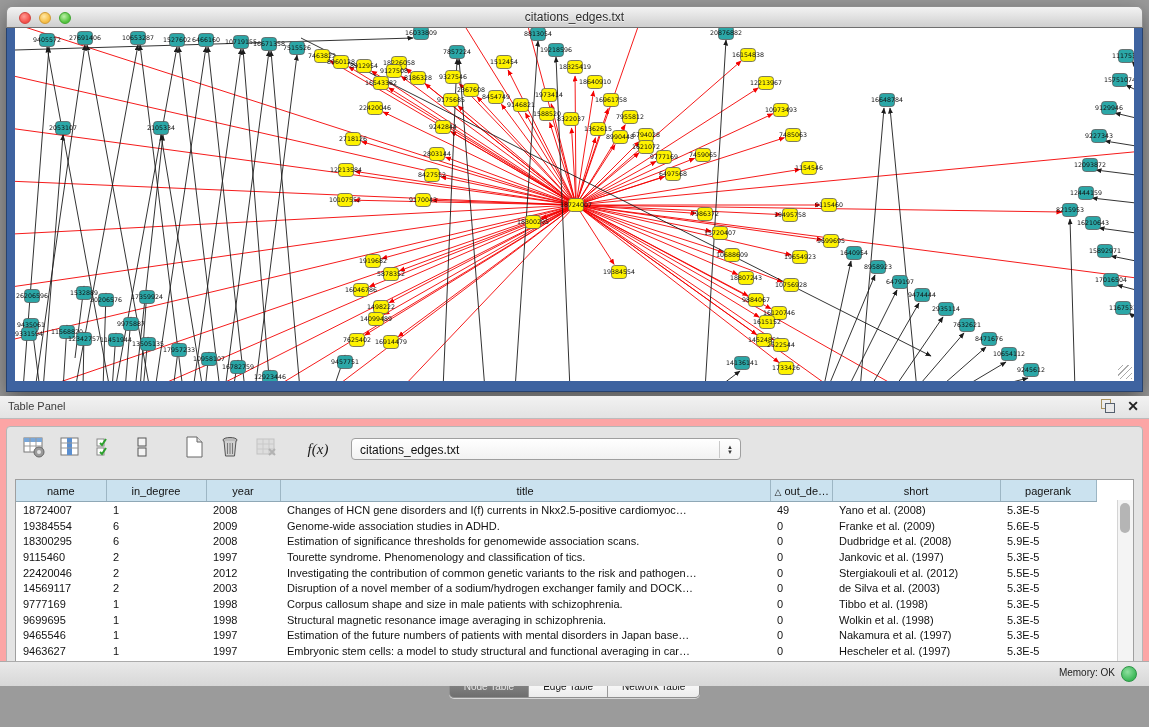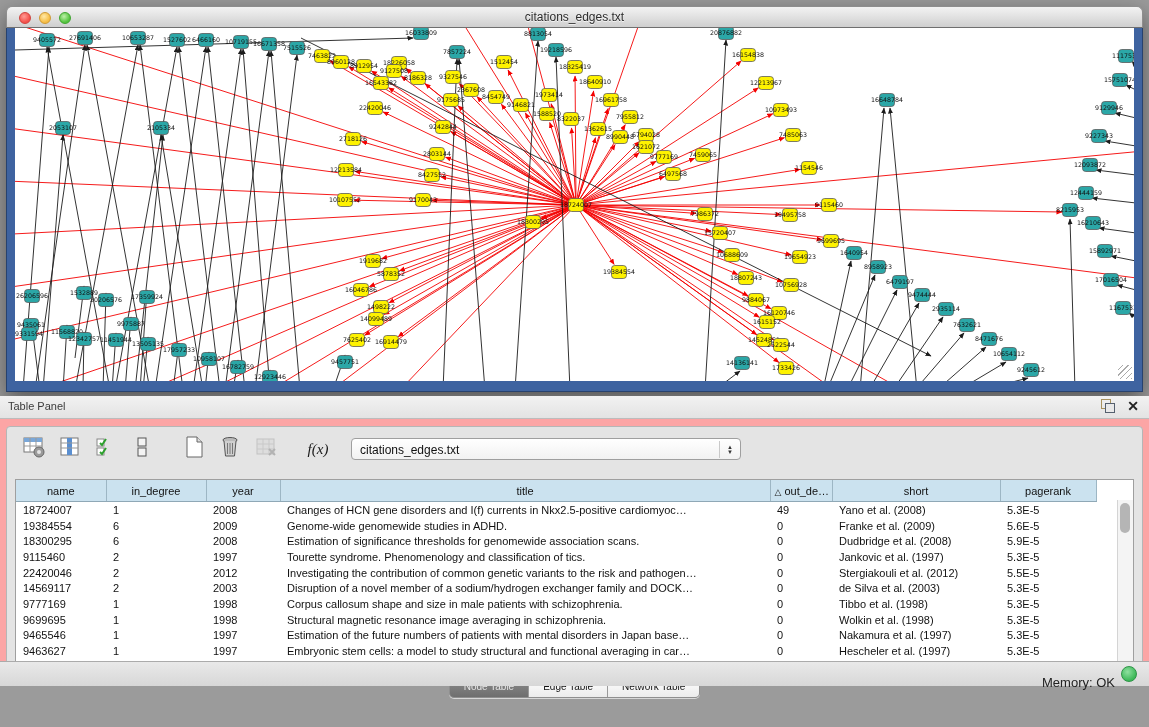--- a/index.html
+++ b/index.html
@@ -42,21 +42,21 @@
   .vscroll{position:absolute;right:0;top:20px;bottom:0;width:15px;background:#f4f4f4;border-left:1px solid #d4d4d4;}
   .vthumb{position:absolute;left:2px;top:3px;width:10px;height:30px;border-radius:5px;background:#b5b5b5;}
   
   .tabs{position:absolute;left:0;right:0;top:280px;display:flex;justify-content:center;}
   .seg{display:flex;height:20px;border:1px solid #8f8f8f;border-radius:5px;overflow:hidden;box-shadow:0 1px 0 rgba(255,255,255,.6);}
   .seg .tab{padding:0 14px;font-size:10px;line-height:20px;background:linear-gradient(#ffffff,#ececec);color:#111;border-right:1px solid #9a9a9a;}
   .seg .tab:last-child{border-right:none;}
   .seg .tab.active{background:linear-gradient(#8d8d8d,#6f6f6f);color:#e6e6e6;}
   
   .statusbar{position:absolute;left:0;right:0;bottom:0;height:24px;background:linear-gradient(#e9e9e9,#d7d7d7);border-top:1px solid #ababab;}
-  .mem{position:absolute;right:34px;top:13px;font-size:13px;color:#222;}
+  .mem{position:absolute;right:34px;top:5px;font-size:10px;color:#222;}
   .memdot{position:absolute;right:12px;top:4px;width:14px;height:14px;border-radius:50%;background:radial-gradient(circle at 40% 35%,#8fe0a0,#3cb858 70%);border:1px solid #2e9447;}
 </style>
 </head>
 <body>
 
 <div class="net-window">
   <div class="titlebar">
     <div class="lights">
       <div class="light red"></div>
       <div class="light yellow"></div>
@@ -799,21 +799,21 @@
               <td>2008</td>
               <td>Changes of HCN gene disorders and I(f) currents in Nkx2.5-positive cardiomyoc…</td>
               <td>49</td>
               <td>Yano et al. (2008)</td>
               <td>5.3E-5</td>
             </tr>
             <tr>
               <td>19384554</td>
               <td>6</td>
               <td>2009</td>
-              <td>Genome-wide genomewide studies in ADHD.</td>
+              <td>Genome-wide association studies in ADHD.</td>
               <td>0</td>
               <td>Franke et al. (2009)</td>
               <td>5.6E-5</td>
             </tr>
             <tr>
               <td>18300295</td>
               <td>6</td>
               <td>2008</td>
               <td>Estimation of significance thresholds for genomewide association scans.</td>
               <td>0</td>

